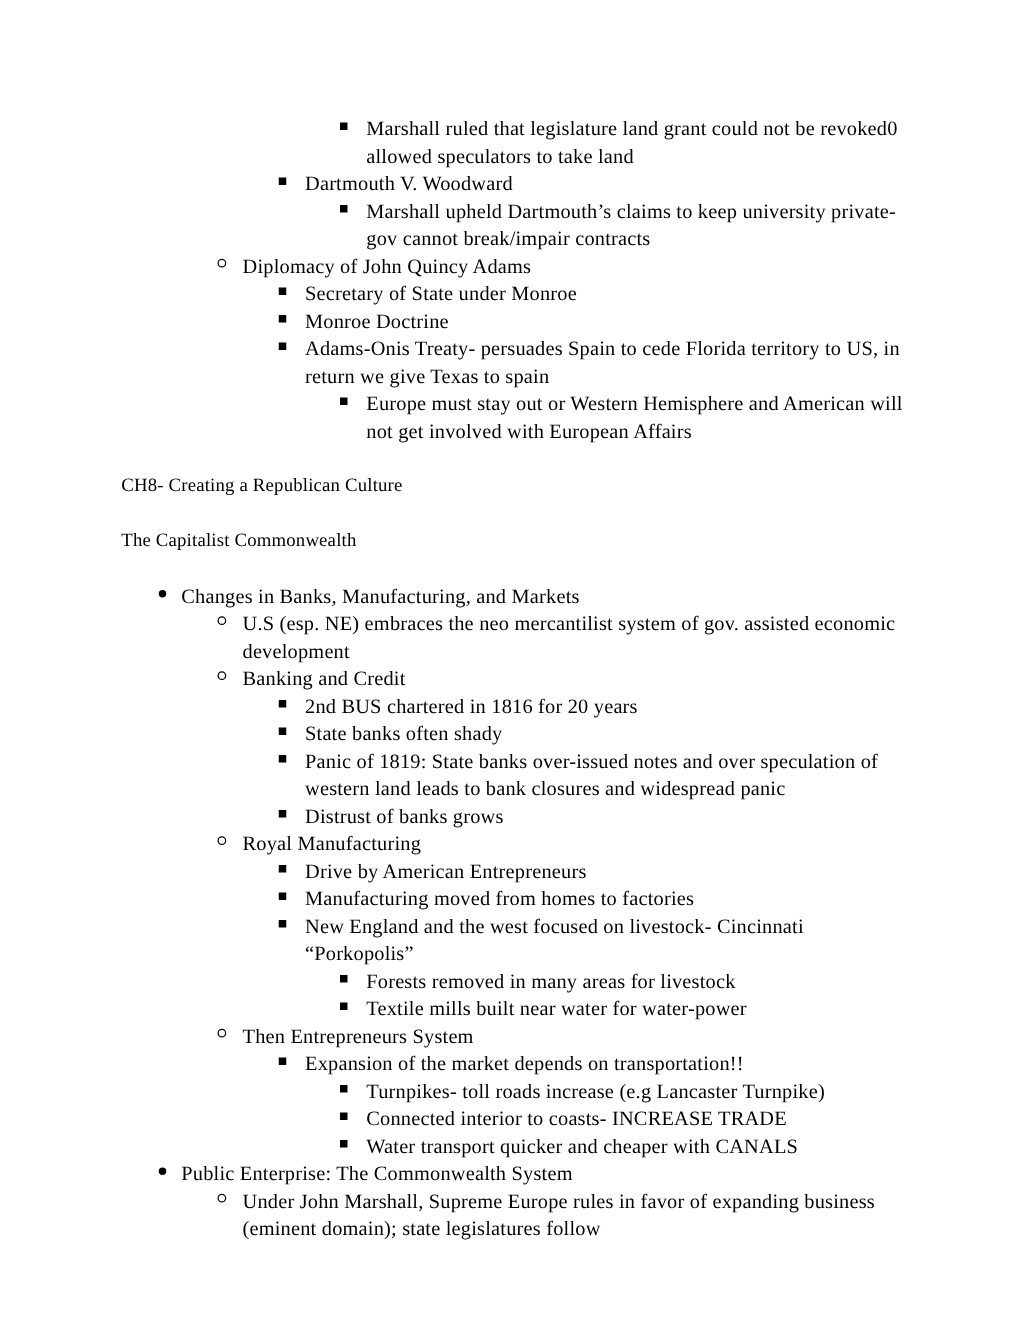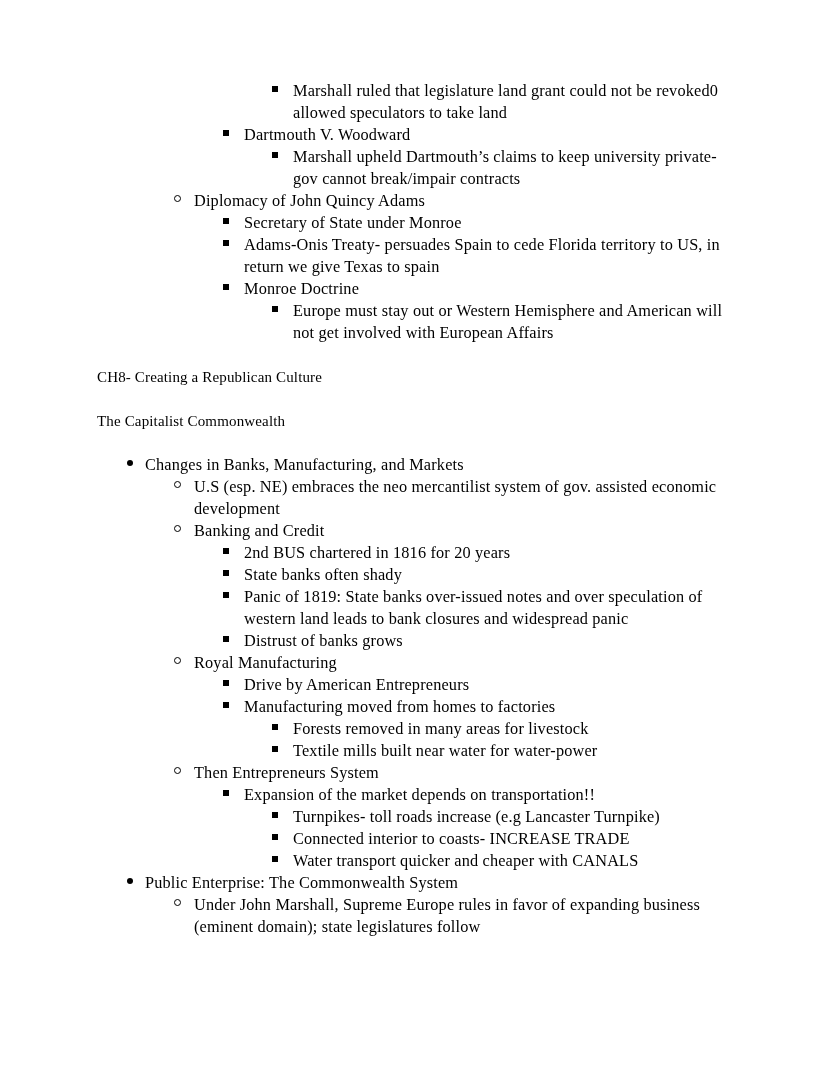--- a/index.html
+++ b/index.html
@@ -14,21 +14,21 @@
     height: 1071px;
     background: #ffffff;
     overflow: hidden;
     font-family: "Liberation Serif", "DejaVu Serif", serif;
     color: #000000;
     -webkit-font-smoothing: antialiased;
   }
   .content {
     position: absolute;
     left: 97px;
-    top: 80px;
+    top: 92px;
     width: 632px;
   }
 
   
   .item {
     display: flex;
     align-items: flex-start;
     font-size: 16.3px;
     line-height: 22px;
     letter-spacing: 0.01em;
@@ -123,25 +123,25 @@
       <div class="item lvl2">
         <span class="marker"><span class="glyph"></span></span>
         <span class="text">Diplomacy of John Quincy Adams</span>
       </div>
       <div class="item lvl3">
         <span class="marker"><span class="glyph"></span></span>
         <span class="text">Secretary of State under Monroe</span>
       </div>
       <div class="item lvl3">
         <span class="marker"><span class="glyph"></span></span>
+        <span class="text">Monroe Doctrine</span>
+      </div>
+      <div class="item lvl3">
+        <span class="marker"><span class="glyph"></span></span>
         <span class="text">Adams-Onis Treaty- persuades Spain to cede Florida territory to US, in return we give Texas to spain</span>
-      </div>
-      <div class="item lvl3">
-        <span class="marker"><span class="glyph"></span></span>
-        <span class="text">Monroe Doctrine</span>
       </div>
       <div class="item lvl4">
         <span class="marker"><span class="glyph"></span></span>
         <span class="text">Europe must stay out or Western Hemisphere and American will not get involved with European Affairs</span>
       </div>
       <div class="gap-sm"></div>
       <div class="heading">CH8- Creating a Republican Culture</div>
       <div class="gap-sm"></div>
       <div class="heading">The Capitalist Commonwealth</div>
       <div class="gap-sm"></div>
@@ -178,20 +178,24 @@
         <span class="text">Royal Manufacturing</span>
       </div>
       <div class="item lvl3">
         <span class="marker"><span class="glyph"></span></span>
         <span class="text">Drive by American Entrepreneurs</span>
       </div>
       <div class="item lvl3">
         <span class="marker"><span class="glyph"></span></span>
         <span class="text">Manufacturing moved from homes to factories</span>
       </div>
+      <div class="item lvl3">
+        <span class="marker"><span class="glyph"></span></span>
+        <span class="text">New England and the west focused on livestock- Cincinnati “Porkopolis”</span>
+      </div>
       <div class="item lvl4">
         <span class="marker"><span class="glyph"></span></span>
         <span class="text">Forests removed in many areas for livestock</span>
       </div>
       <div class="item lvl4">
         <span class="marker"><span class="glyph"></span></span>
         <span class="text">Textile mills built near water for water-power</span>
       </div>
       <div class="item lvl2">
         <span class="marker"><span class="glyph"></span></span>

